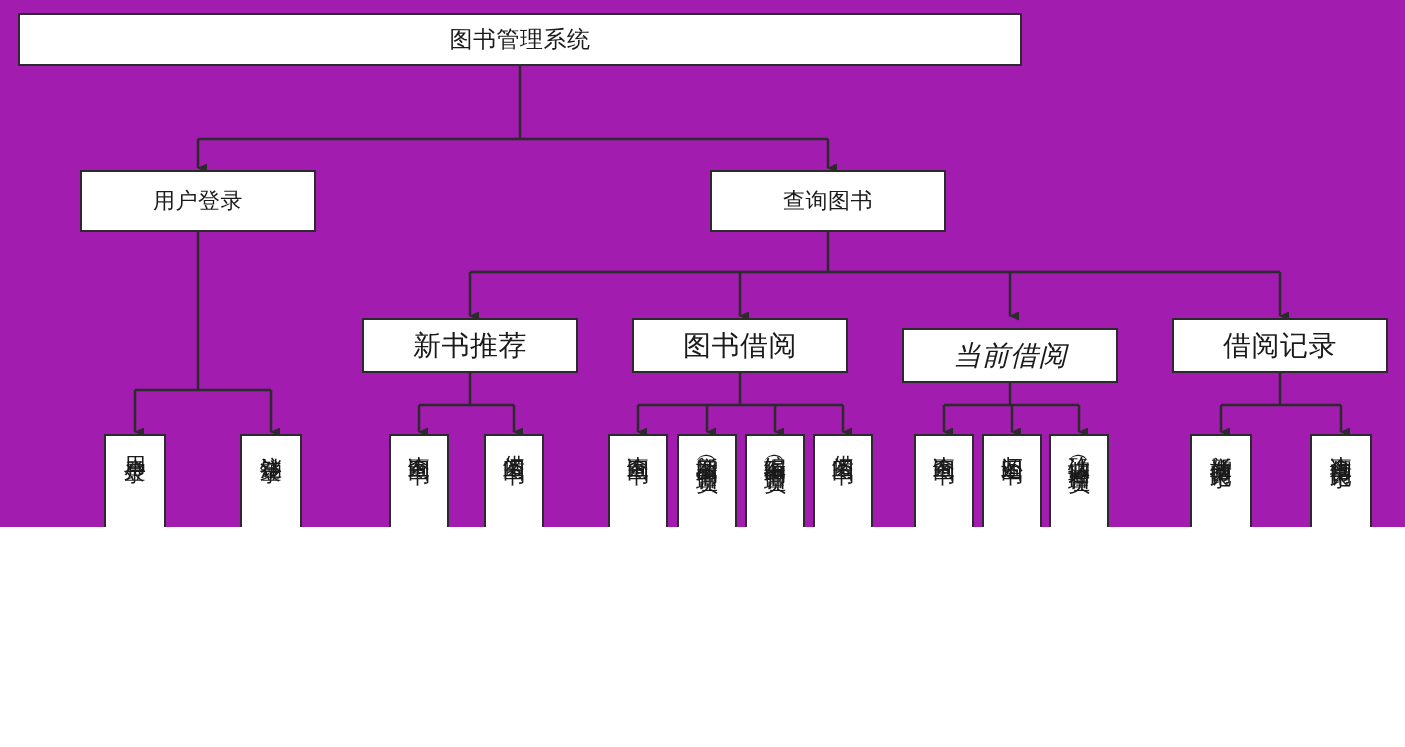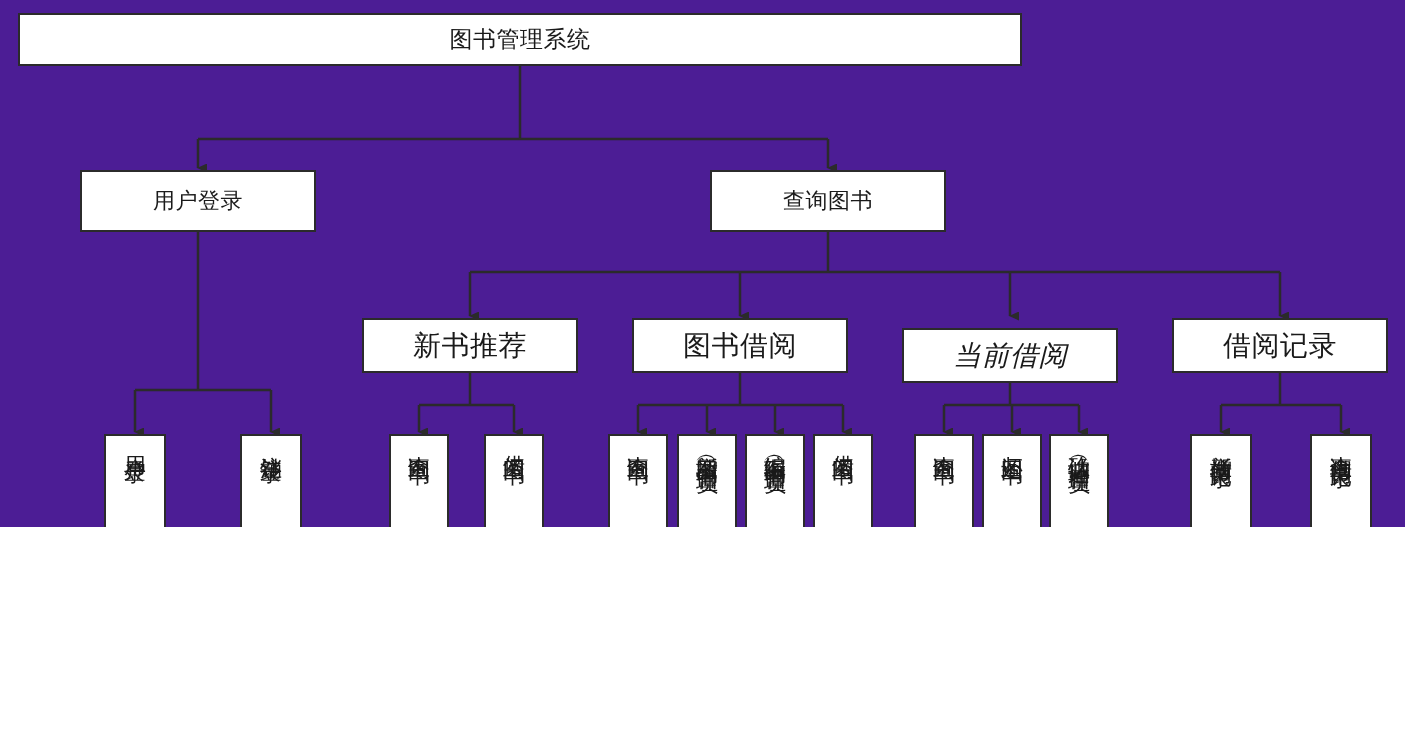--- a/index.html
+++ b/index.html
@@ -8,21 +8,21 @@
     padding: 0;
     background: #ffffff;
   }
   body {
     font-family: "DejaVu Sans", "Liberation Sans", sans-serif;
   }
   #diagram-root {
     position: relative;
     width: 1405px;
     height: 527px;
-    background: #4c1d95;
+    background: #a21caf;
     overflow: hidden;
   }
   #diagram-svg {
     position: absolute;
     left: 0;
     top: 0;
     width: 1405px;
     height: 747px;
   }
   .node-box {

